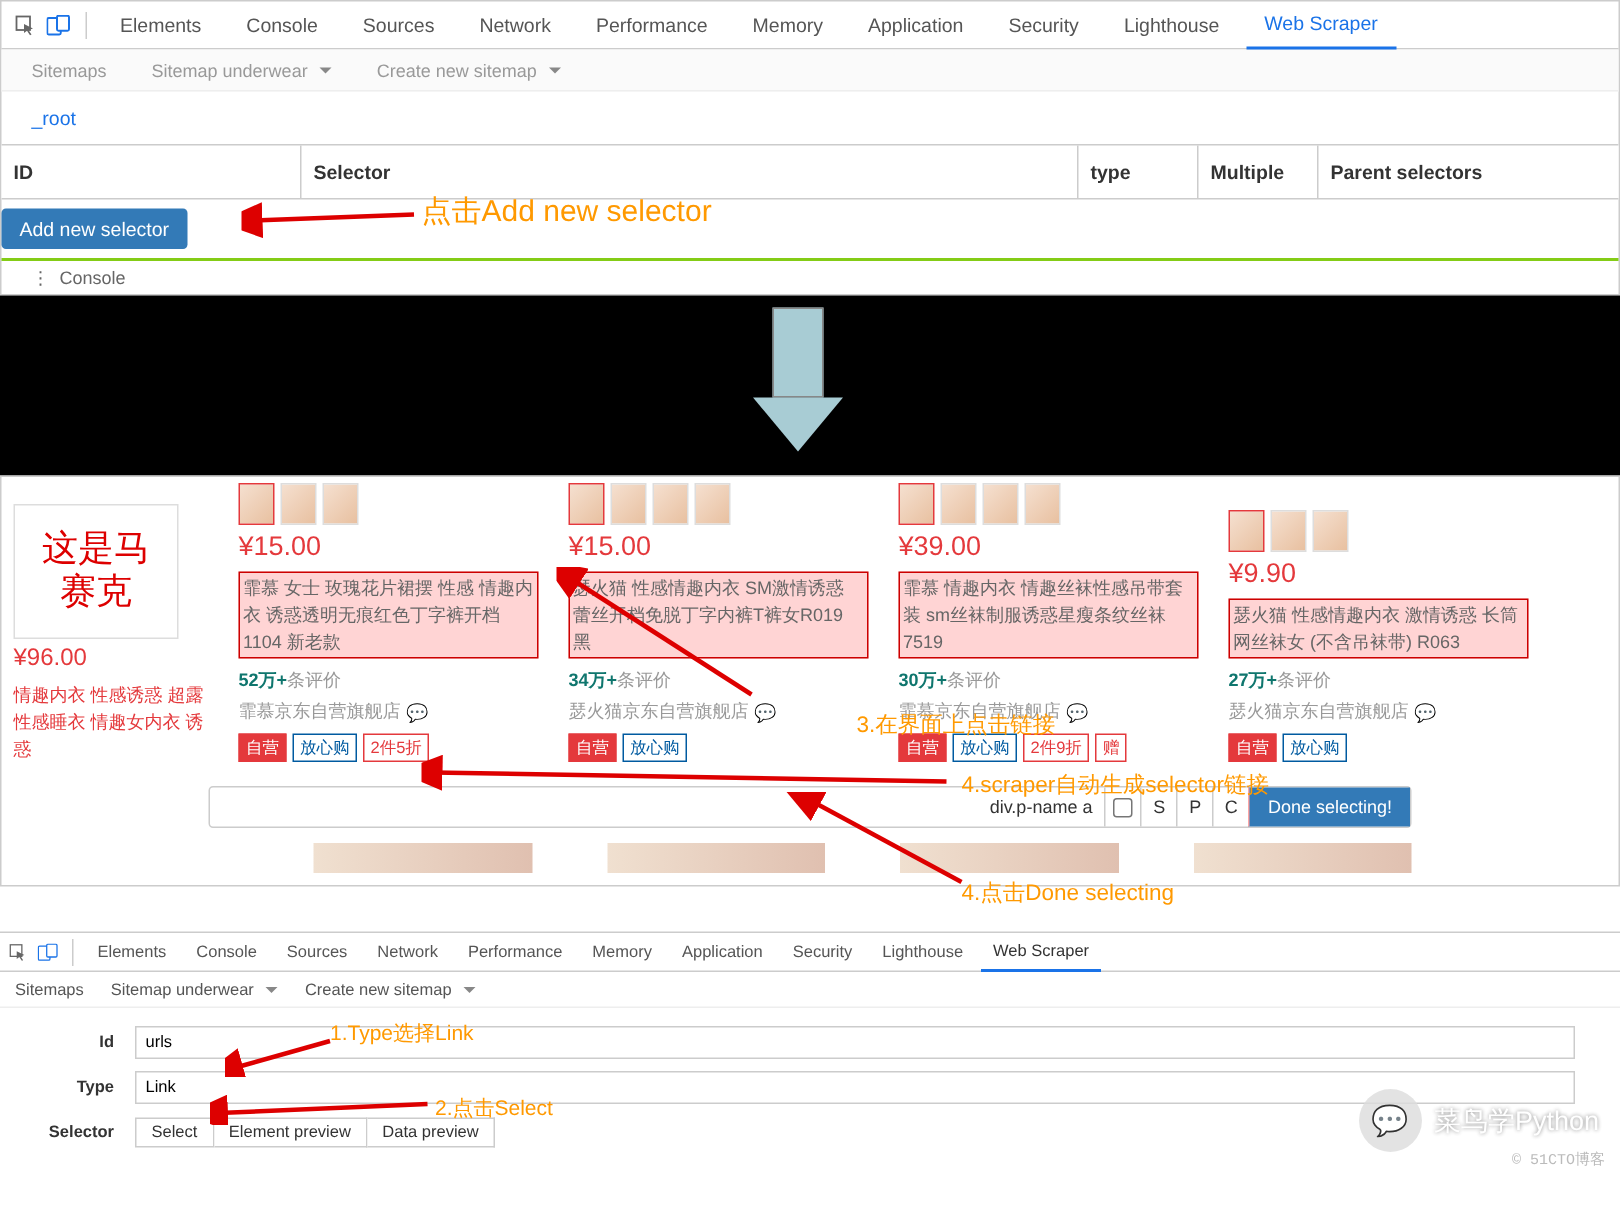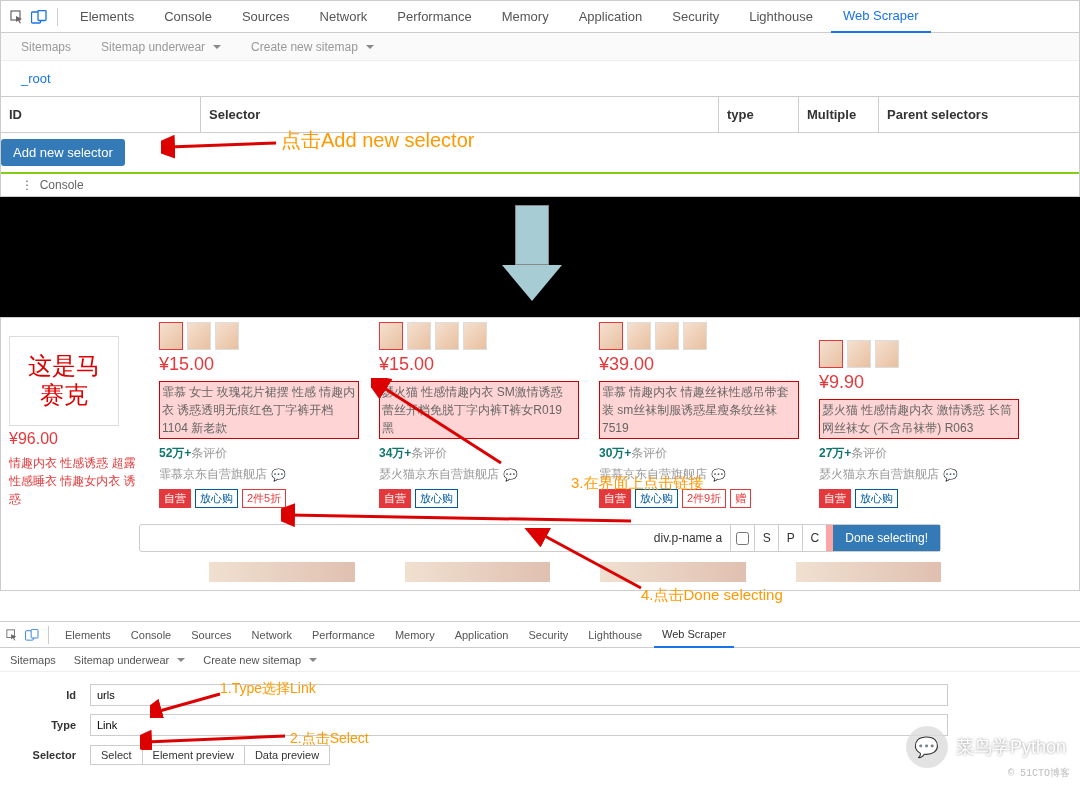--- a/index.html
+++ b/index.html
@@ -60,21 +60,21 @@
   .tag.gift { color: #e4393c; border-color: #e4393c; }
   
   .thumbs { display: flex; gap: 4px; margin-bottom: 4px; }
   .thumb { width: 24px; height: 28px; border: 1px solid #ddd; background: linear-gradient(135deg, #f5e0d0, #e8c0a0); }
   .thumb.sel { border-color: #e4393c; }
   
   
   .selector-bar { margin: 16px 130px 0 130px; display: flex; align-items: stretch; border: 1px solid #ccc; border-radius: 3px; height: 28px; font-size: 12px; position: relative; }
   .sel-input { flex: 1; padding: 0 8px; display: flex; align-items: center; justify-content: flex-end; color: #333; }
   .sel-btn { width: 24px; border-left: 1px solid #ccc; display: flex; align-items: center; justify-content: center; cursor: pointer; }
-  .sel-done { background: #337ab7; color: #fff; padding: 12px 12px; display: flex; align-items: center; border-left: 7px solid #fca5a5; cursor: pointer; }
+  .sel-done { background: #337ab7; color: #fff; padding: 12px 12px; display: flex; align-items: center; border-left: 1px solid #fca5a5; cursor: pointer; }
   .sel-chk { width: 24px; border-left: 1px solid #ccc; display: flex; align-items: center; justify-content: center; }
   .sel-chk input { margin: 0; }
   
   .thumb-row2 { display: flex; gap: 50px; padding: 10px 130px 0 200px; }
   .thumb-row2 .t2 { width: 150px; height: 20px; background: linear-gradient(90deg, #f0e0d0, #e0c0b0); }
   
   
   .ann { position: absolute; color: #ff9900; font-size: 15px; pointer-events: none; }
   .ann3 { left: 570px; top: 156px; }
   .ann4 { left: 640px; top: 196px; }
@@ -88,21 +88,21 @@
   .db-tabbar { display: flex; align-items: center; height: 26px; border-bottom: 1px solid #ccc; gap: 4px; padding: 0 4px; }
   .db-tab { padding: 0 8px; height: 26px; display: flex; align-items: center; color: #555; cursor: pointer; }
   .db-tab.active { border-bottom: 2px solid #1a73e8; color: #333; }
   .db-subbar { display: flex; align-items: center; height: 24px; padding: 0 10px; gap: 18px; color: #555; border-bottom: 1px solid #eee; }
   .db-subitem { display: flex; align-items: center; gap: 4px; }
   
   .form-area { padding: 10px 0 10px 0; position: relative; }
   .form-row { display: flex; align-items: center; height: 26px; margin-bottom: 4px; }
   .form-label { width: 90px; text-align: right; padding-right: 14px; color: #333; font-weight: 600; font-size: 11px; }
   .form-field { flex: 1; }
-  .form-input { width: 858px; height: 22px; border: 1px solid #ccc; padding: 0 6px; font-size: 11px; background: #fff; }
+  .form-input { width: 960px; height: 22px; border: 1px solid #ccc; padding: 0 6px; font-size: 11px; background: #fff; }
   .form-btns { display: flex; }
   .form-btn { border: 1px solid #ccc; padding: 3px 10px; font-size: 11px; background: #fff; cursor: pointer; }
   .form-btn + .form-btn { border-left: none; }
   
   .ann-b1 { position: absolute; left: 220px; top: 8px; color: #ff9900; font-size: 14px; }
   .ann-b2 { position: absolute; left: 290px; top: 58px; color: #ff9900; font-size: 14px; }
   
   .watermark { position: absolute; right: 14px; bottom: 14px; display: flex; align-items: center; gap: 8px; opacity: 0.8; }
   .wm-circle { width: 42px; height: 42px; border-radius: 50%; background: #ddd; display: flex; align-items: center; justify-content: center; font-size: 20px; }
   .wm-text { color: #fff; font-size: 18px; text-shadow: 0 0 3px rgba(0,0,0,0.6); }
@@ -297,20 +297,21 @@
   <span class="ann ann3">3.在界面上点击链接</span>
 
   <svg class="arrow-svg" style="left:280px; top:185px;" width="360" height="30">
       <defs>
         <marker id="ah3" markerWidth="10" markerHeight="8" refX="2" refY="4" orient="auto">
           <polygon points="0 0, 10 4, 0 8" fill="#d00"></polygon>
         </marker>
       </defs>
       <line x1="350" y1="18" x2="8" y2="12" stroke="#d00" stroke-width="3" marker-end="url(#ah3)"></line>
     </svg>
+  <span class="ann ann4">4.scraper自动生成selector链接</span>
 
   <svg class="arrow-svg" style="left:520px; top:210px;" width="140" height="70">
       <defs>
         <marker id="ah4" markerWidth="10" markerHeight="8" refX="2" refY="4" orient="auto">
           <polygon points="0 0, 10 4, 0 8" fill="#d00"></polygon>
         </marker>
       </defs>
       <line x1="120" y1="60" x2="20" y2="6" stroke="#d00" stroke-width="3" marker-end="url(#ah4)"></line>
     </svg>
   <span class="ann ann5">4.点击Done selecting</span>

